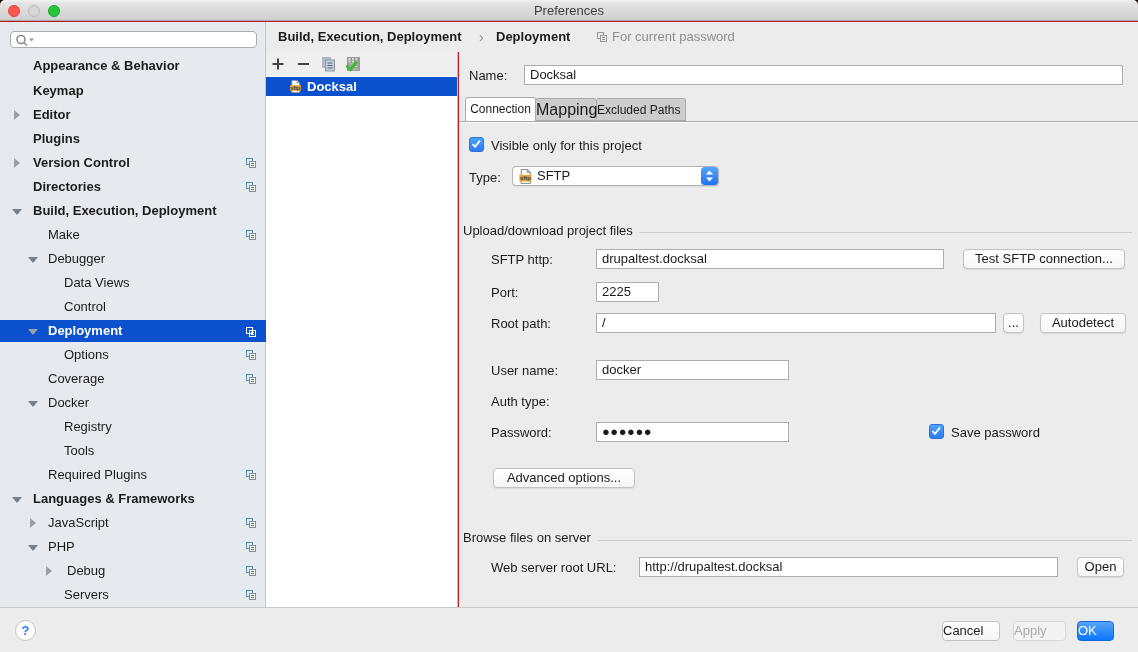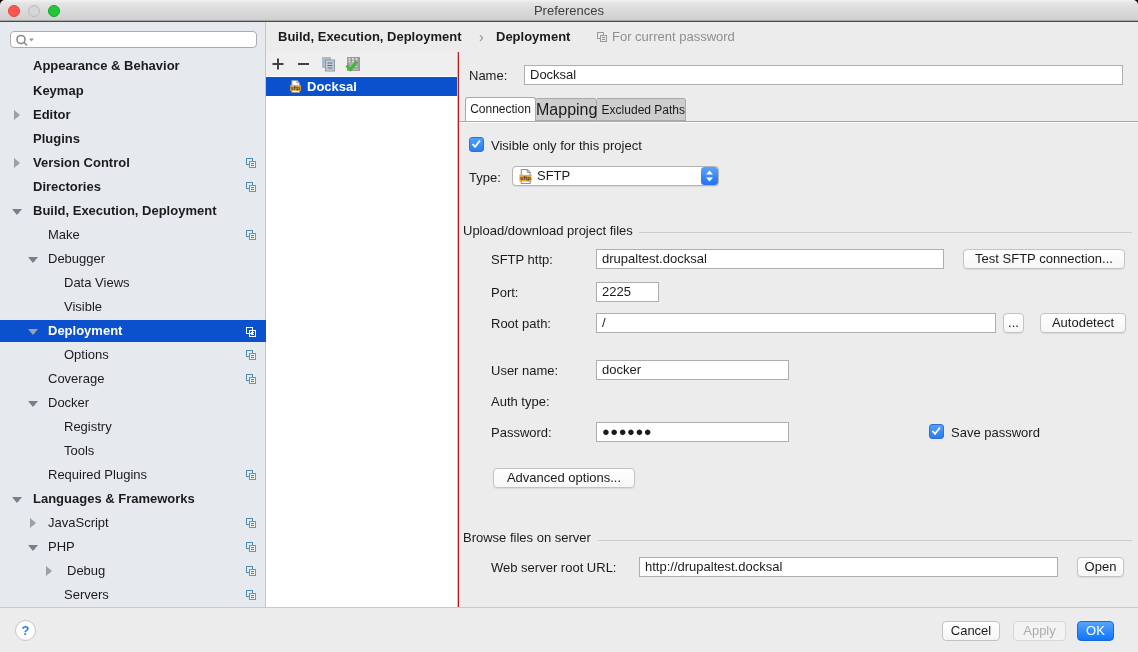--- a/index.html
+++ b/index.html
@@ -71,21 +71,21 @@
     background:linear-gradient(#4da2fd,#2d7bf0); border:1px solid #2e6fdc; }
   .sep-line { position:absolute; height:1px; background:#cccccc; }
   .hint { color:#7f7f7f; }
 
   
   #bottombar { position:absolute; left:0; top:607px; width:1138px; height:45px;
     background:#ececec; border-top:1px solid #c9c9c9; }
   #help { position:absolute; left:15px; top:12px; width:21px; height:21px; border-radius:50%;
     background:#fff; border:1px solid #c4c4c4; color:#277df7; text-align:center; line-height:20px;
     font-size:13px; font-weight:bold; }
-  .bbtn { position:absolute; top:13px; height:20px; border-radius:4px; text-align:center;
+  .bbtn { position:absolute; top:13px; height:20px; border-radius:4px; text-align:left;
     line-height:18px; }
 </style>
 </head>
 <body>
 <div id="win">
   <div id="titlebar">
     <div id="title">Preferences</div>
     <div class="tl" id="tl-red"></div>
     <div class="tl" id="tl-yel"></div>
     <div class="tl" id="tl-grn"></div>
@@ -103,21 +103,21 @@
       <div class="trow b" style="top:32px"><span style="margin-left:33px">Appearance &amp; Behavior</span></div>
       <div class="trow b" style="top:57px"><span style="margin-left:33px">Keymap</span></div>
       <div class="trow b" style="top:81px"><i class="tri-r" style="left:14px"></i><span style="margin-left:33px">Editor</span></div>
       <div class="trow b" style="top:105px"><span style="margin-left:33px">Plugins</span></div>
       <div class="trow b" style="top:129px"><i class="tri-r" style="left:14px"></i><span style="margin-left:33px">Version Control</span><span class="dup"></span></div>
       <div class="trow b" style="top:153px"><span style="margin-left:33px">Directories</span><span class="dup"></span></div>
       <div class="trow b" style="top:177px"><i class="tri-d" style="left:12px"></i><span style="margin-left:33px">Build, Execution, Deployment</span></div>
       <div class="trow" style="top:201px"><span style="margin-left:48px">Make</span><span class="dup"></span></div>
       <div class="trow" style="top:225px"><i class="tri-d" style="left:28px"></i><span style="margin-left:48px">Debugger</span></div>
       <div class="trow" style="top:249px"><span style="margin-left:64px">Data Views</span></div>
-      <div class="trow" style="top:273px"><span style="margin-left:64px">Visible</span></div>
+      <div class="trow" style="top:273px"><span style="margin-left:64px">Control</span></div>
       <div class="trow sel b" style="top:298px"><i class="tri-d" style="left:28px;top:8.5px"></i><span style="margin-left:48px">Deployment</span><span class="dup"></span></div>
       <div class="trow" style="top:321px"><span style="margin-left:64px">Options</span><span class="dup"></span></div>
       <div class="trow" style="top:345px"><span style="margin-left:48px">Coverage</span><span class="dup"></span></div>
       <div class="trow" style="top:369px"><i class="tri-d" style="left:28px"></i><span style="margin-left:48px">Docker</span></div>
       <div class="trow" style="top:393px"><span style="margin-left:64px">Registry</span></div>
       <div class="trow" style="top:417px"><span style="margin-left:64px">Tools</span></div>
       <div class="trow" style="top:441px"><span style="margin-left:48px">Required Plugins</span><span class="dup"></span></div>
       <div class="trow b" style="top:465px"><i class="tri-d" style="left:12px"></i><span style="margin-left:33px">Languages &amp; Frameworks</span></div>
       <div class="trow" style="top:489px"><i class="tri-r" style="left:30px"></i><span style="margin-left:48px">JavaScript</span><span class="dup"></span></div>
       <div class="trow" style="top:513px"><i class="tri-d" style="left:28px"></i><span style="margin-left:48px">PHP</span><span class="dup"></span></div>
@@ -162,21 +162,21 @@
     </div>
   </div>
   <div id="form">
 
     <span class="lbl" style="left:10px;top:16px">Name:</span>
     <div class="fld" style="left:65px;top:13px;width:599px">Docksal</div>
 
     <div style="position:absolute;left:0;top:68.5px;width:679px;height:1px;background:#a9a9a9"></div>
     <div style="position:absolute;left:0;top:69.5px;width:679px;height:1.5px;background:#fbfbfb"></div>
     <div style="position:absolute;left:76px;top:46px;width:62px;height:23px;background:#cdcdcd;border:1px solid #a9a9a9;border-radius:3px 3px 0 0;text-align:center;line-height:22px;font-size:16px">Mappings</div>
-    <div style="position:absolute;left:138px;top:46px;width:89px;height:23px;background:#cdcdcd;border:1px solid #a9a9a9;border-left:none;border-radius:0 3px 0 0;text-align:right;line-height:22px;white-space:nowrap;font-size:12px">Excluded Paths</div>
+    <div style="position:absolute;left:138px;top:46px;width:89px;height:23px;background:#cdcdcd;border:1px solid #a9a9a9;border-left:none;border-radius:0 3px 0 0;text-align:left;line-height:22px;white-space:nowrap;font-size:12px">Excluded Paths</div>
     <div style="position:absolute;left:6px;top:45px;width:71px;height:24px;background:#fff;border:1px solid #a9a9a9;border-bottom:none;border-radius:3px 3px 0 0;text-align:center;line-height:23px;font-size:12px">Connection</div>
 
     <div class="cb" style="left:10px;top:85px">
       <svg width="11" height="10" viewBox="0 0 11 10" style="position:absolute;left:1px;top:1px">
         <path d="M1.5 5 L4 7.8 L9 1.5" stroke="#fff" stroke-width="1.8" fill="none"></path>
       </svg>
     </div>
     <span class="lbl" style="left:32px;top:86px">Visible only for this project</span>
 
     <span class="lbl" style="left:10px;top:118px">Type:</span>

